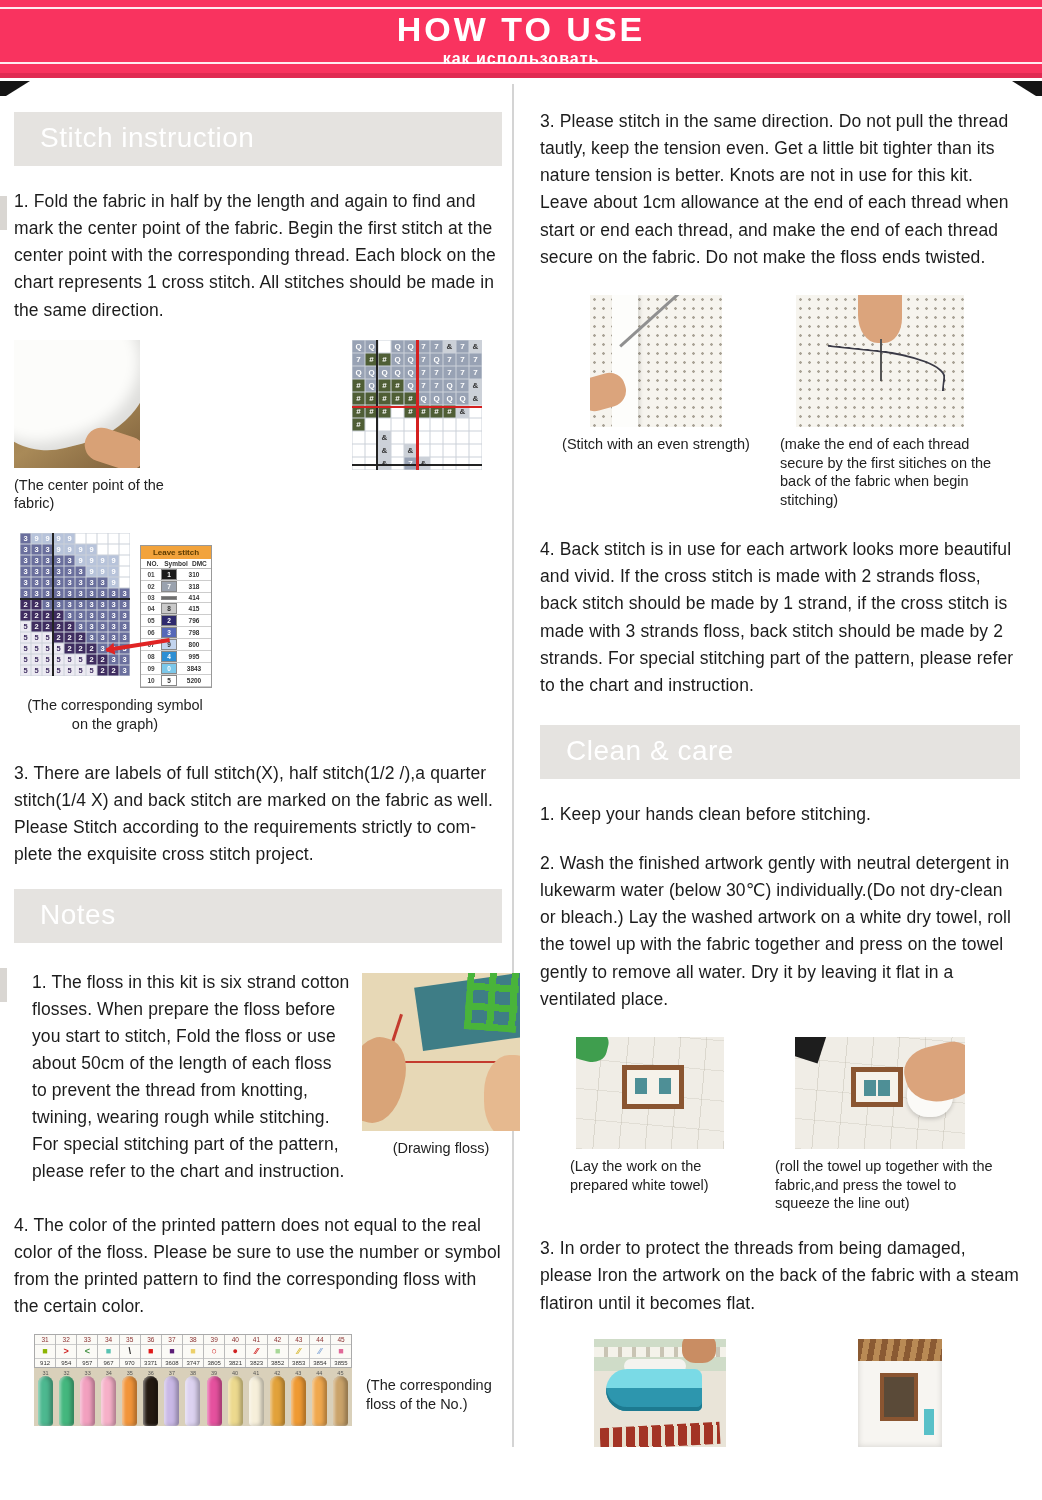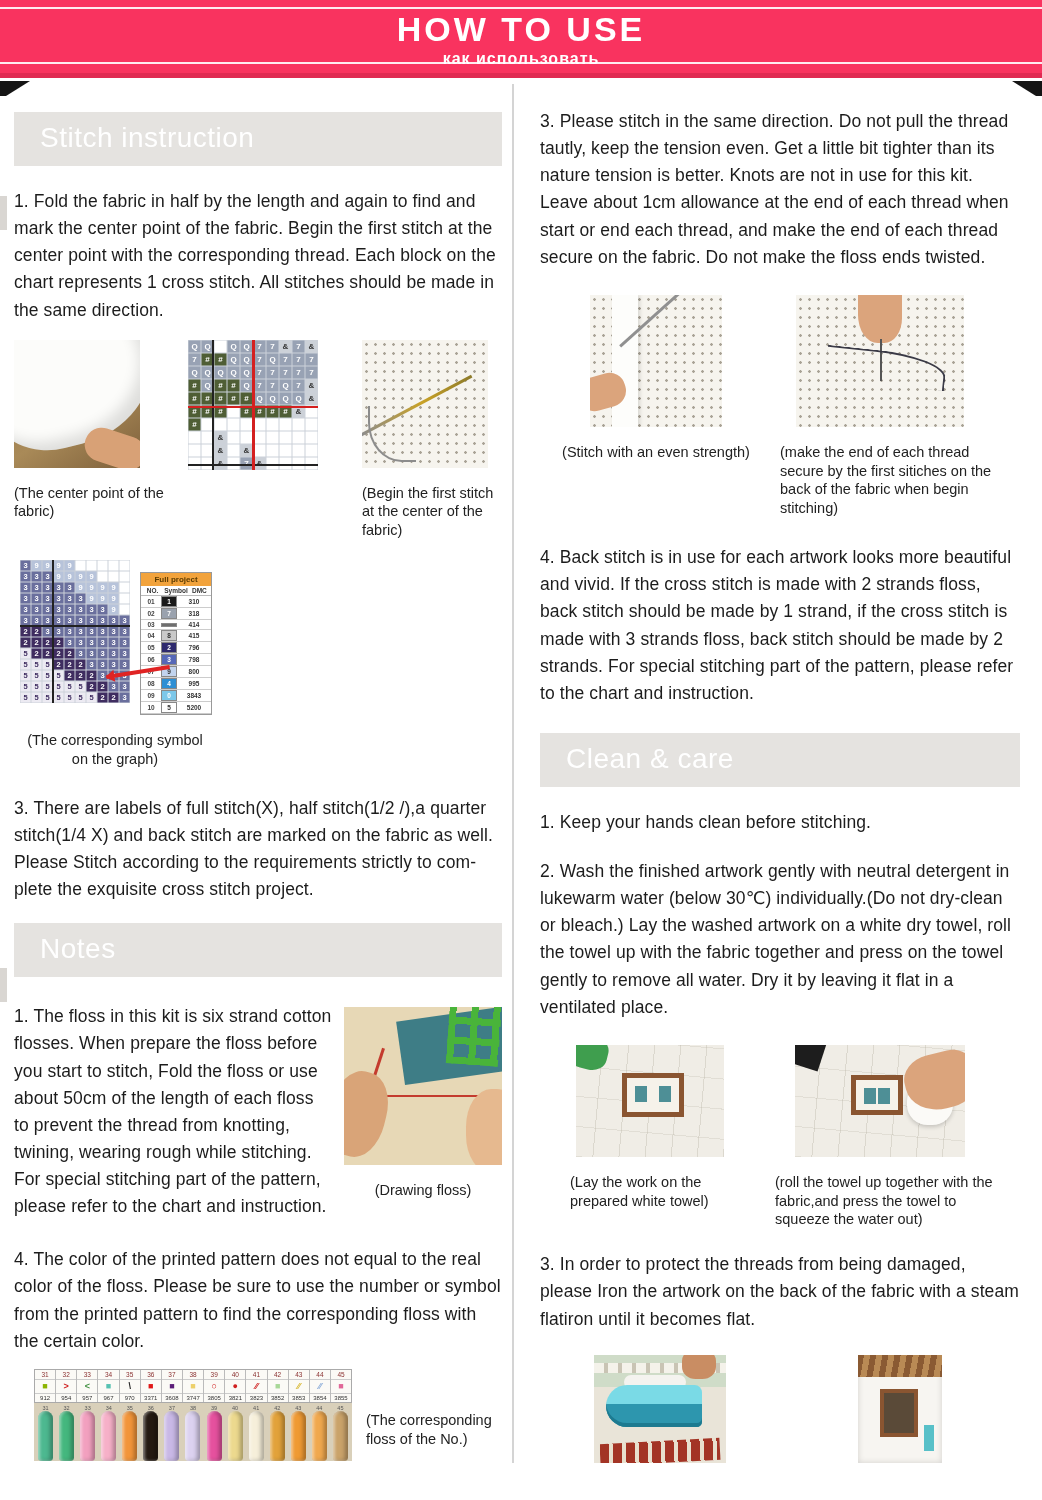--- a/index.html
+++ b/index.html
@@ -23,21 +23,21 @@
   
   .columns { display:flex; padding:6px 8px 0 14px; }
   .col-left { width:500px; padding-right:10px; border-right:2px solid #d4d4d4; }
   .col-right { flex:1; padding-left:26px; padding-right:14px; }
 
   .section-bar { background:#e5e3e0; color:#fff; font-size:28px; font-weight:400;
                  padding:10px 0 12px 26px; letter-spacing:.5px; }
   .edge-tab { position:absolute; left:0; width:7px; height:34px; background:#d9d6d2; }
 
   p.body-text { font-size:17.5px; line-height:1.55; margin-top:22px; letter-spacing:.1px; }
-  .caption { font-size:14.5px; line-height:1.3; color:#222; margin-top:16px; }
+  .caption { font-size:14.5px; line-height:1.3; color:#222; margin-top:8px; }
 
   
   .fig-row { display:flex; justify-content:space-between; margin-top:16px; }
   .fig { display:flex; flex-direction:column; }
 
   
   .ph-fold { width:126px; height:128px; background:linear-gradient(145deg,#8a6b42 0%,#a98a58 55%,#7d5f3a 100%); position:relative; overflow:hidden; }
   .ph-fold .blob { position:absolute; left:-28px; top:-30px; width:165px; height:135px; background:#fcfcfa;
                    border-radius:46% 54% 58% 42%; transform:rotate(-14deg); box-shadow:inset -8px -10px 14px rgba(0,0,0,.12); }
   .ph-fold .finger { position:absolute; right:-6px; bottom:2px; width:62px; height:34px; background:#d8a176; border-radius:18px; transform:rotate(18deg); }
@@ -270,27 +270,20 @@
               <span class="gcell" style="background: rgb(204, 209, 216); color: rgb(51, 51, 51);">&amp;</span>
               <span class="gcell" style="background: rgb(255, 255, 255); color: rgb(0, 0, 0);"></span>
               <span class="gcell" style="background: rgb(152, 162, 180); color: rgb(255, 255, 255);">7</span>
               <span class="gcell" style="background: rgb(204, 209, 216); color: rgb(51, 51, 51);">&amp;</span>
               <span class="gcell" style="background: rgb(255, 255, 255); color: rgb(0, 0, 0);"></span>
               <span class="gcell" style="background: rgb(255, 255, 255); color: rgb(0, 0, 0);"></span>
               <span class="gcell" style="background: rgb(255, 255, 255); color: rgb(0, 0, 0);"></span>
               <span class="gcell" style="background: rgb(255, 255, 255); color: rgb(0, 0, 0);"></span>
             </div>
         </div>
-        <div class="fig" style="width:140px;">
-          <div class="aida ph-needle">
-              <span class="needle"></span>
-              <span class="thread"></span>
-            </div>
-          <div class="caption">(Begin the first stitch at the center of the fabric)</div>
-        </div>
       </div>
 
       <div class="fig2-row">
         <div class="fig" style="margin-left:6px;">
           <div class="fig2-art">
             <div class="ggrid g2" style="display: grid; grid-template-columns: repeat(10, 11px); grid-auto-rows: 11px;">
               <span class="xline" style="left:32px;top:0;width:1.5px;height:143px;background:#222;z-index:2;position:absolute;"></span>
               <span class="xline" style="left:0;top:65px;width:110px;height:1.5px;background:#222;z-index:2;position:absolute;"></span>
             <span class="gcell" style="background: rgb(106, 111, 157); color: rgb(255, 255, 255);">3</span>
                 <span class="gcell" style="background: rgb(183, 195, 218); color: rgb(255, 255, 255);">9</span>
@@ -417,21 +410,21 @@
                 <span class="gcell" style="background: rgb(236, 234, 242); color: rgb(63, 45, 96);">5</span>
                 <span class="gcell" style="background: rgb(236, 234, 242); color: rgb(63, 45, 96);">5</span>
                 <span class="gcell" style="background: rgb(236, 234, 242); color: rgb(63, 45, 96);">5</span>
                 <span class="gcell" style="background: rgb(236, 234, 242); color: rgb(63, 45, 96);">5</span>
                 <span class="gcell" style="background: rgb(236, 234, 242); color: rgb(63, 45, 96);">5</span>
                 <span class="gcell" style="background: rgb(63, 45, 96); color: rgb(255, 255, 255);">2</span>
                 <span class="gcell" style="background: rgb(63, 45, 96); color: rgb(255, 255, 255);">2</span>
                 <span class="gcell" style="background: rgb(106, 111, 157); color: rgb(255, 255, 255);">3</span>
               </div>
             <div class="fs-table">
-              <div class="fs-head">Full  project</div>
+              <div class="fs-head">Leave  stitch</div>
               <div class="fs-cols">
                 <span>NO.</span>
                 <span>Symbol</span>
                 <span>DMC</span>
               </div>
               <div>
                   <div class="fs-row">
                     <span class="fs-no">01</span>
                     <span class="fs-sym" style="background: rgb(26, 26, 26); color: rgb(255, 255, 255);">1</span>
                     <span class="fs-dmc">310</span>
@@ -487,21 +480,21 @@
           </div>
           <div class="caption cap-center" style="width:190px;">(The corresponding symbol on the graph)</div>
         </div>
       </div>
 
       <p class="body-text" style="margin-top:26px;">3. There are labels of full stitch(X), half stitch(1/2 /),a quarter stitch(1/4 X) and back stitch are marked on the fabric as well. Please Stitch according to the requirements strictly to com-plete the exquisite cross stitch project.</p>
 
       <div class="section-bar" style="margin-top:20px;">Notes</div>
 
       <div style="display:flex; margin-top:4px;">
-        <p class="body-text" style="width:318px; flex:none;">1. The floss in this kit is six strand cotton flosses. When prepare the floss before you start to stitch, Fold the floss or use about 50cm of the length of each floss to prevent the thread from knotting, twining, wearing rough while stitching. For special stitching part of the pattern, please refer to the chart and instruction.</p>
+        <p class="body-text" style="width:318px; flex:none;margin-left:18px;">1. The floss in this kit is six strand cotton flosses. When prepare the floss before you start to stitch, Fold the floss or use about 50cm of the length of each floss to prevent the thread from knotting, twining, wearing rough while stitching. For special stitching part of the pattern, please refer to the chart and instruction.</p>
         <div class="fig" style="margin-left:12px; margin-top:26px;">
           <div class="ph-flossdraw">
             <span class="mat"></span>
               <span class="rack"></span>
               <span class="thread"></span>
               <span class="thread2"></span>
               <span class="fingerL"></span>
               <span class="fingerR"></span>
           </div>
           <div class="caption cap-center">(Drawing floss)</div>
@@ -703,21 +696,21 @@
         <div class="fig" style="width:230px;">
           <div class="towel ph-towel2" style="margin-left:20px;">
             <span class="corner"></span>
             <span class="artwork">
                 <i class="w1"></i>
                 <i class="w2"></i>
               </span>
             <span class="roll"></span>
               <span class="hand"></span>
           </div>
-          <div class="caption">(roll the towel up together with the fabric,and press the towel to squeeze the water out)</div>
+          <div class="caption">(roll the towel up together with the fabric,and press the towel to squeeze the line out)</div>
         </div>
       </div>
 
       <p class="body-text" style="margin-top:22px;">3. In order to protect the threads from being damaged, please Iron the artwork on the back of the fabric with a steam flatiron until it becomes flat.</p>
 
       <div class="fig-row" style="margin-top:22px; justify-content:space-around;">
         <div class="fig" style="width:200px; align-items:center;">
           <div class="ph-iron">
             <span class="rail"></span>
               <span class="handleTop"></span>

